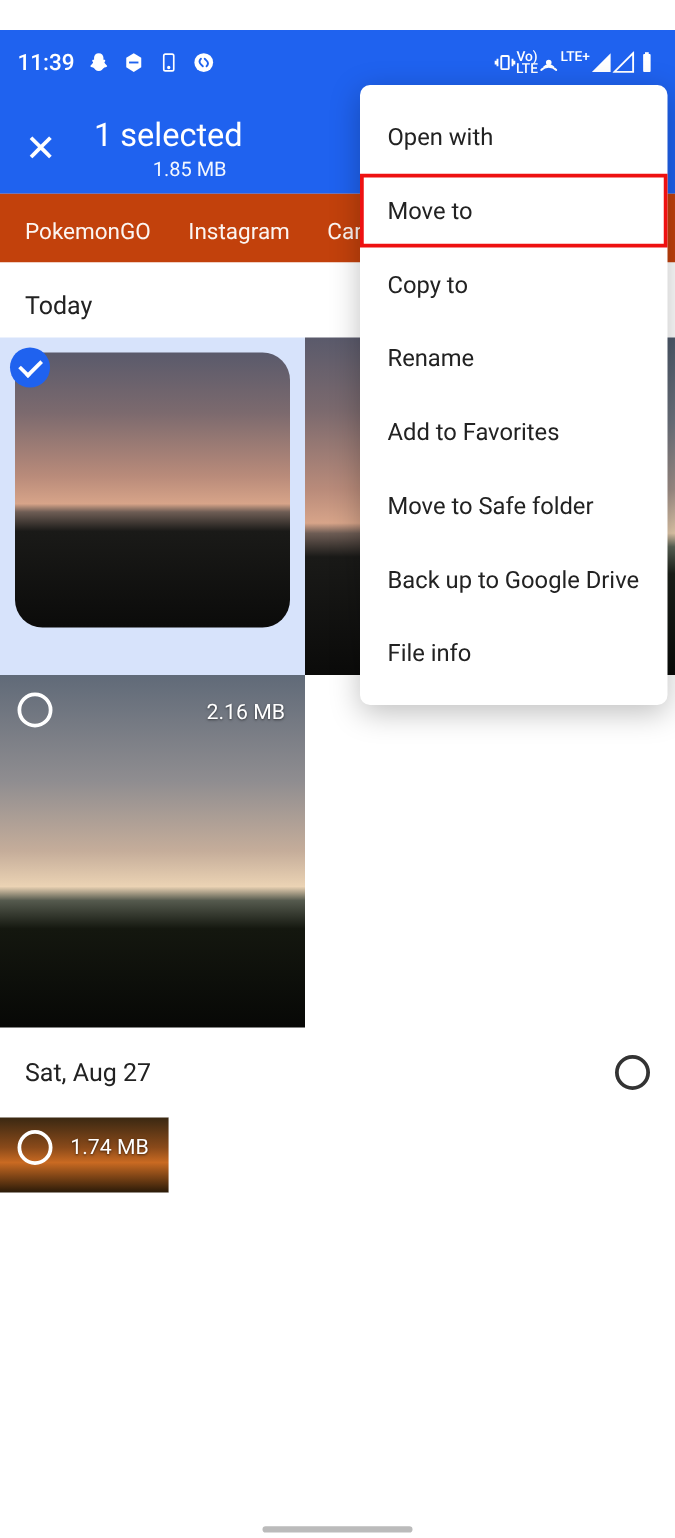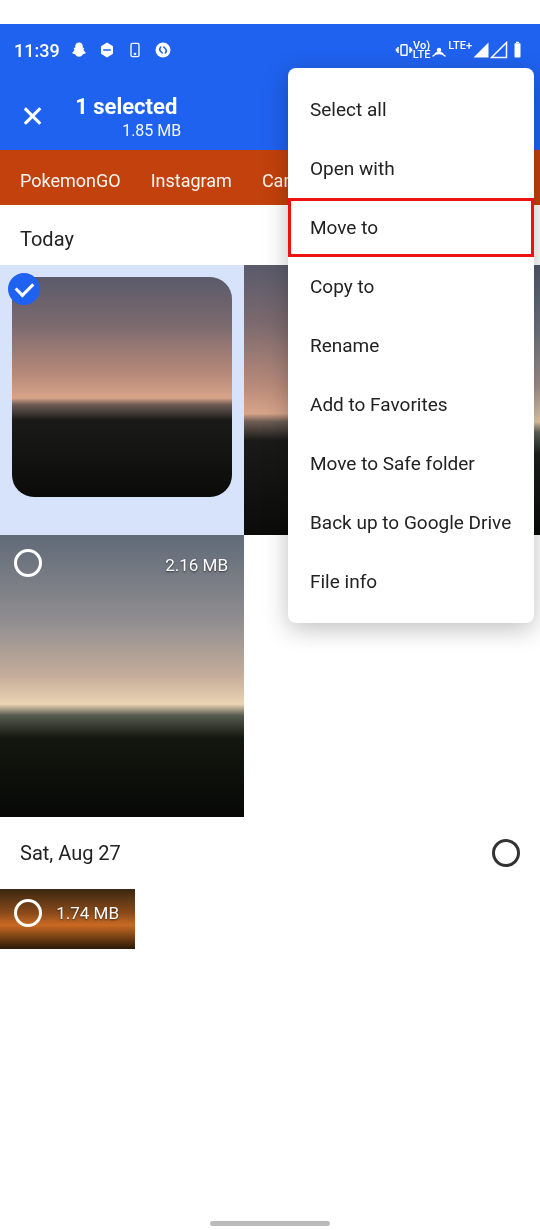--- a/index.html
+++ b/index.html
@@ -3,21 +3,21 @@
 <meta charset="utf-8">
 <style>
   * { box-sizing: border-box; margin: 0; padding: 0; }
   html, body { width: 540px; height: 1230px; font-family: Roboto, Arial, sans-serif; background: #fff; overflow: hidden; }
   .statusbar { height: 52px; background: #1f62ef; color: #fff; display: flex; align-items: center; padding: 0 14px; font-size: 18px; font-weight: 500; margin-top: 24px; }
   .sb-left { display: flex; align-items: center; gap: 10px; }
   .sb-right { margin-left: auto; display: flex; gap: 0; }
   .sb-icon { width: 18px; height: 18px; display: inline-flex; align-items: center; justify-content: center; }
   .header { background: #1f62ef; color: #fff; padding: 18px 20px 10px; display: flex; align-items: center; gap: 30px; }
   .close-x { font-size: 30px; font-weight: 300; cursor: pointer; line-height: 1; }
-  .hdr-text .title { font-size: 22px; font-weight: 700; }
+  .hdr-text .title { font-size: 26px; font-weight: 400; }
   .hdr-text .sub { font-size: 16px; opacity: .95; margin-top: 2px; margin-left: 47px; }
   .tabs { background: #c2410c; color: #fff; display: flex; gap: 30px; padding: 20px 20px 14px; font-size: 18px; }
   .tab { opacity: .95; cursor: pointer; white-space: nowrap; }
   .section-hdr { padding: 22px 20px 14px; font-size: 20px; color: #222; background: #fff; }
   .grid { display: grid; grid-template-columns: 1fr 1fr 1fr 1fr; gap: 0; background: #fff; }
   .cell { position: relative; background: #333; overflow: hidden; }
   .selwrap { background: #d7e3fb; padding: 12px 12px 26px; }
   .selwrap .thumb { width: 220px; height: 220px; border-radius: 22px; margin: 0 auto; position: relative; overflow: hidden; }
   .sky { background: linear-gradient(#5a5a6b 0%, #7c6a6e 22%, #b98b7a 45%, #d7a489 55%, #6e5d55 58%, #1a1a18 65%, #0b0b0a 100%); }
   .sky2 { background: linear-gradient(#4e5a6b 0%, #6f7580 25%, #a2918a 45%, #e7cdae 58%, #5d6558 62%, #1c201a 70%, #0a0c0a 100%); }
@@ -144,21 +144,20 @@
 
 <div class="grid">
   <div class="cell orange" style="height:60px">
     <div class="ring" style="top:10px"></div>
     <div class="size" style="top:14px">1.74 MB</div>
   </div>
   <div class="cell" style="height:60px;background:#fff"></div>
 </div>
 
 <div class="menu">
-  <div class="menu-item">Select all</div>
   <div class="menu-item">Open with</div>
   <div class="menu-item hl">Move to</div>
   <div class="menu-item">Copy to</div>
   <div class="menu-item">Rename</div>
   <div class="menu-item">Add to Favorites</div>
   <div class="menu-item">Move to Safe folder</div>
   <div class="menu-item">Back up to Google Drive</div>
   <div class="menu-item">File info</div>
 </div>
 

